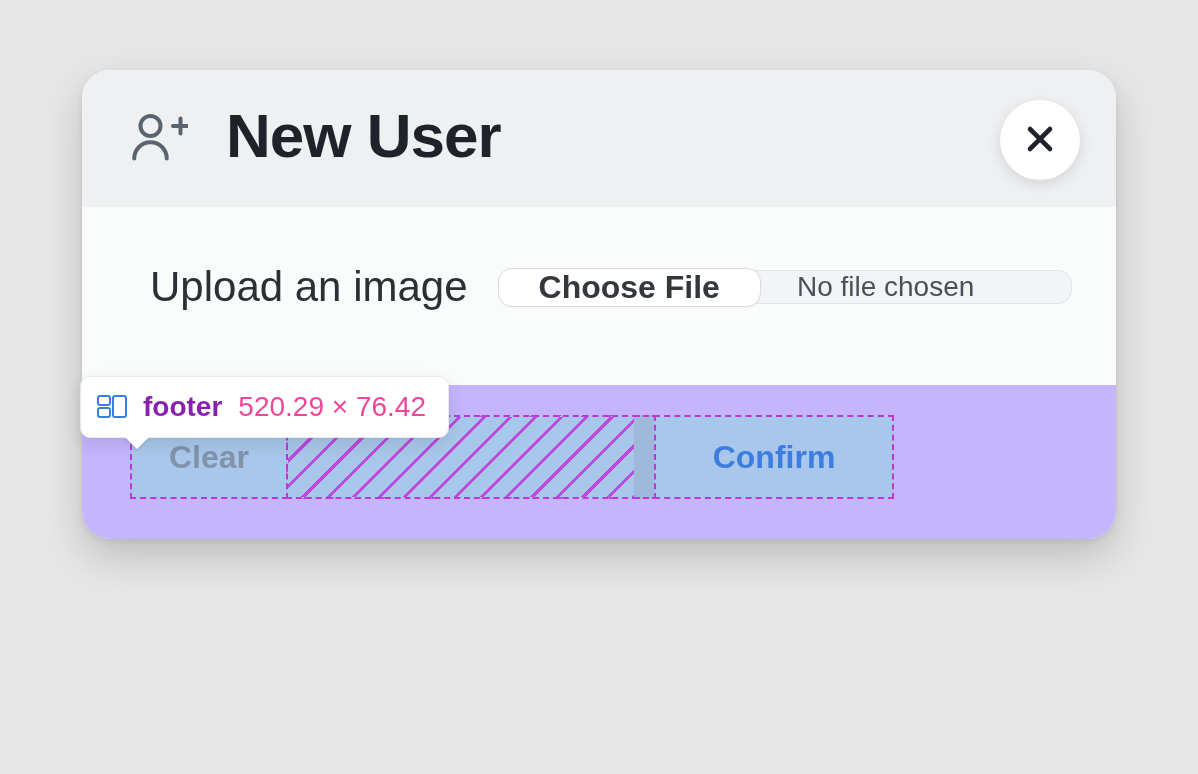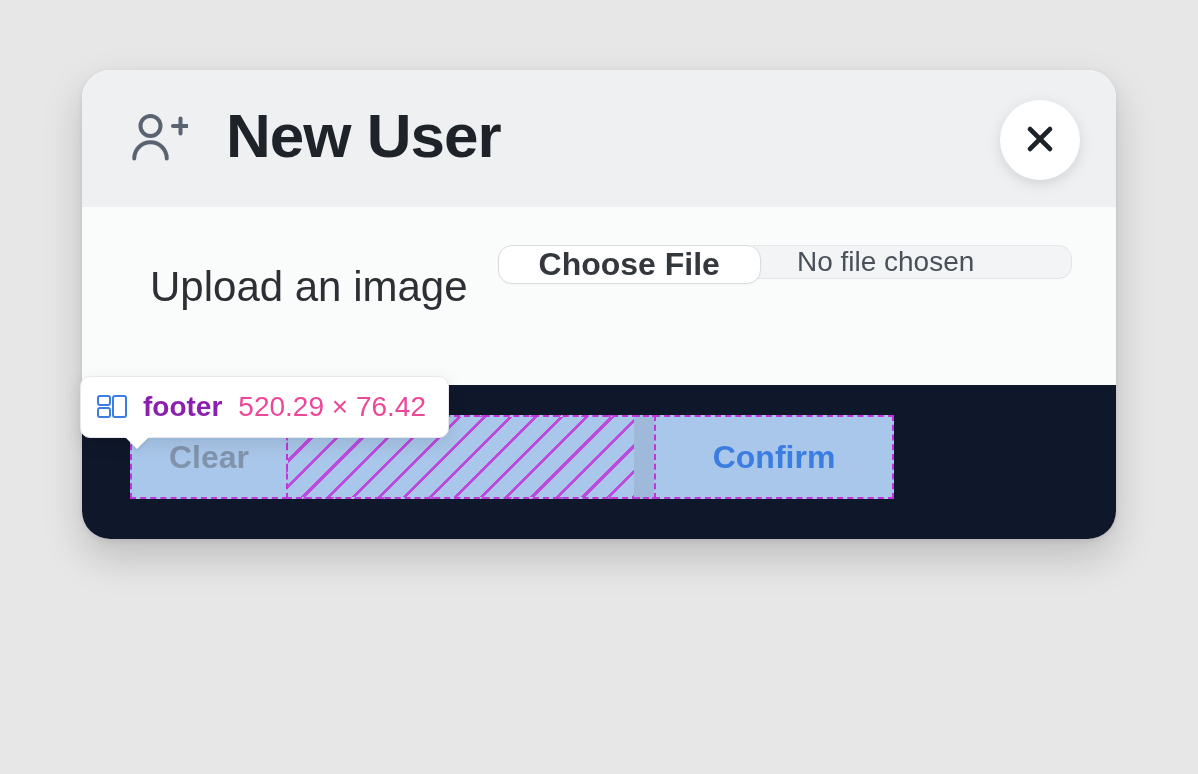--- a/index.html
+++ b/index.html
@@ -66,21 +66,21 @@
     gap: 30px;
   }
   .upload-label {
     font-size: 42px;
     color: #2c2f33;
     font-weight: 400;
   }
   .file-picker {
     flex: 1;
     display: flex;
-    align-items: flex-start;
+    align-items: center;
     height: 84px;
   }
   .choose-file {
     background: #fff;
     border: 1px solid #d8dbe0;
     border-radius: 14px;
     padding: 0 40px;
     font-size: 32px;
     font-weight: 700;
     color: #34383d;
@@ -97,21 +97,21 @@
     border-top-right-radius: 14px;
     border-bottom-right-radius: 14px;
     margin-left: -8px;
     padding: 0 0 0 44px;
     font-size: 28px;
     color: #4a5059;
     display: flex; align-items: center;
   }
 
   .dialog-footer {
-    background: #0f172a;
+    background: #c4b5fd;
     border-bottom-left-radius: 28px;
     border-bottom-right-radius: 28px;
     padding: 30px 48px 40px 48px;
     display: flex;
     align-items: center;
     position: relative;
   }
   .footer-btn {
     height: 84px;
     font-size: 32px;

